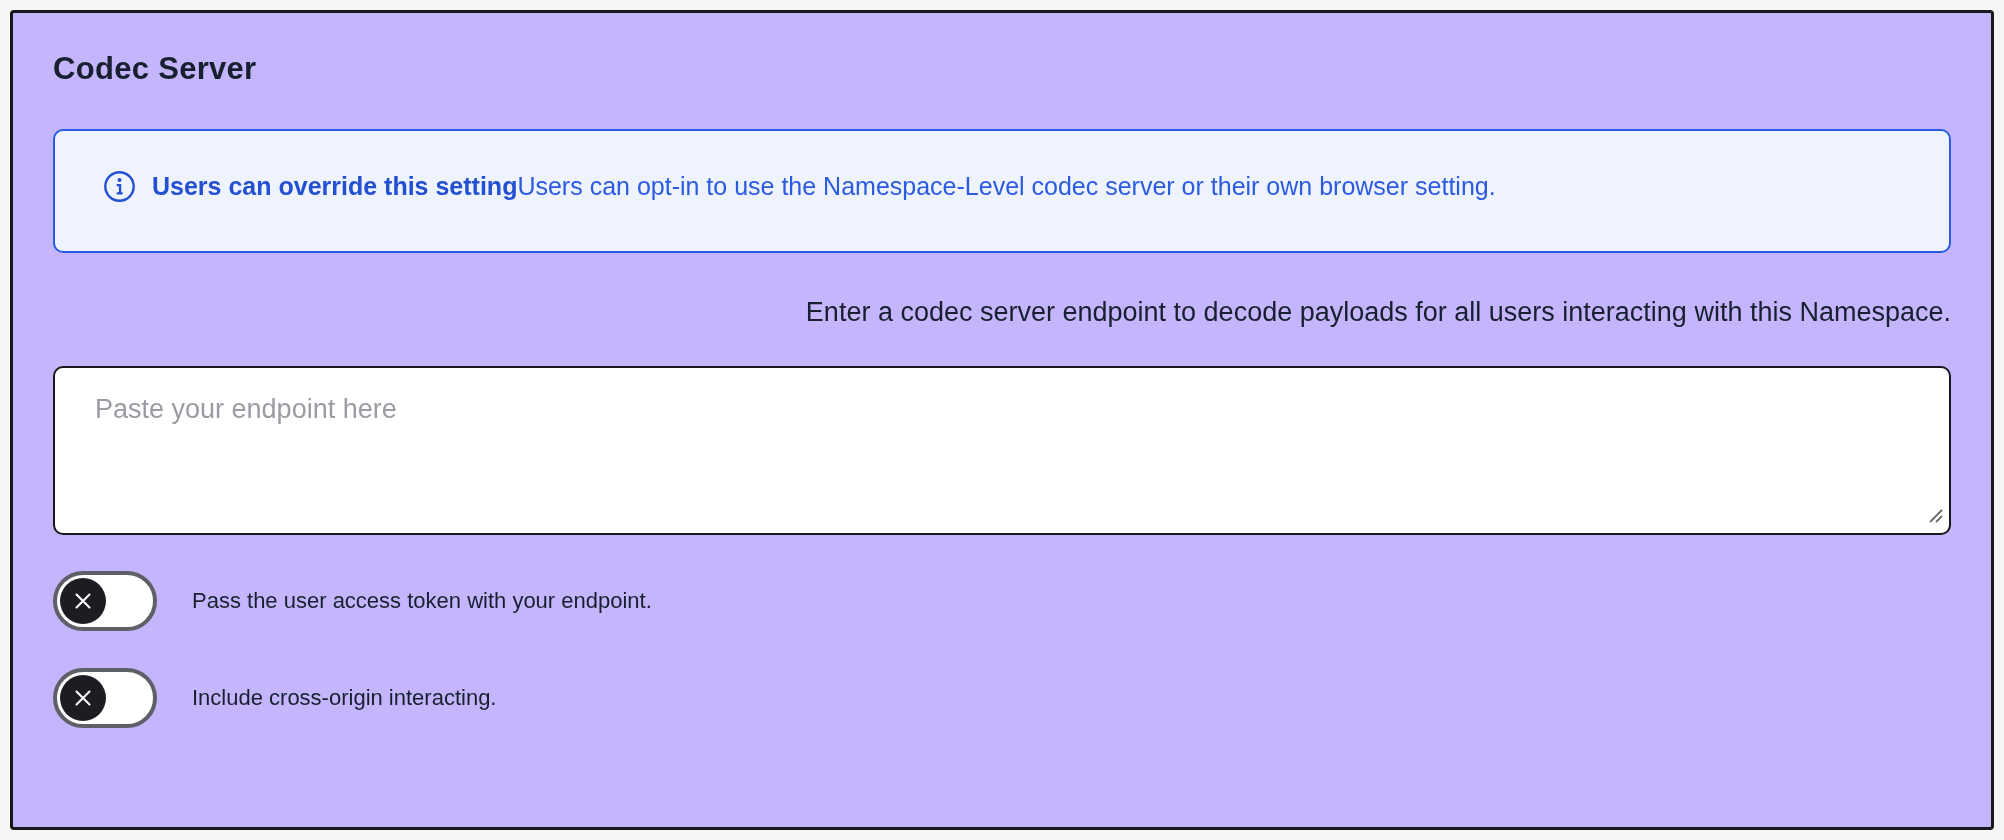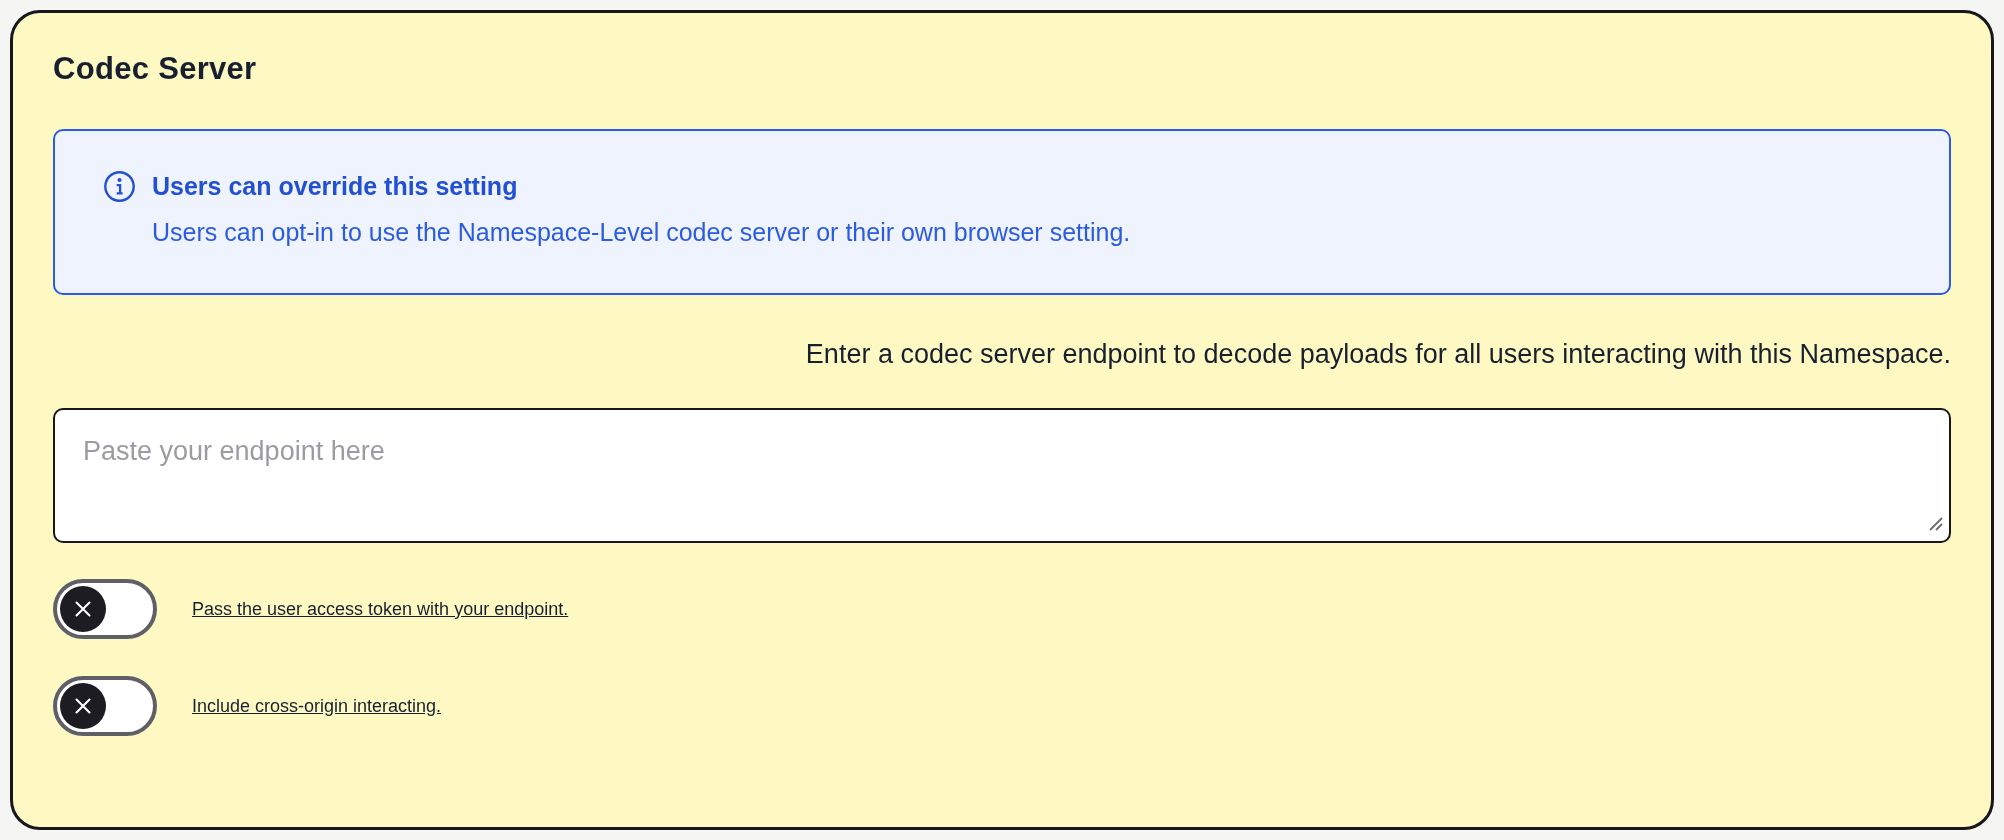--- a/index.html
+++ b/index.html
@@ -9,23 +9,23 @@
     background: #f5f5f3;
     font-family: "Liberation Sans", sans-serif;
   }
   .page {
     position: relative;
     width: 2004px; height: 840px;
     padding: 10px;
   }
   .card {
     width: 100%; height: 100%;
-    background: #fef9c3;
+    background: #c4b5fd;
     border: 3px solid var(--border-dark, #17171c);
-    border-radius: 30px;
+    border-radius: 4px;
     padding: 38px 40px;
     overflow: hidden;
   }
   .section-title {
     margin: 0 0 42px 0;
     font-size: 31px;
     font-weight: bold;
     letter-spacing: 0.3px;
     color: var(--text-dark, #182030);
   }
@@ -33,46 +33,45 @@
     display: flex;
     align-items: flex-start;
     gap: 16px;
     background: var(--info-bg, #eef3fd);
     border: 2px solid var(--accent-blue, #2b5be0);
     border-radius: 10px;
     padding: 38px 40px 44px 48px;
     margin-bottom: 44px;
   }
   .info-icon { flex: 0 0 auto; margin-top: 1px; }
-  .info-text { display: flex; flex-direction: column; }
+  .info-text { display: flex; flex-direction: row; }
   .info-title {
     font-size: 25px;
     font-weight: bold;
     line-height: 34px;
     color: var(--accent-blue-deep, #2350d2);
   }
   .info-desc {
     font-size: 25px;
     line-height: 34px;
-    margin-top: 12px;
     color: var(--accent-blue, #2b5be0);
   }
   .instruction {
     margin: 0 0 38px 0;
     font-size: 27px;
     color: var(--text-dark, #182030);
     text-align: right;
   }
   .endpoint-wrap { position: relative; margin-bottom: 36px; }
   .endpoint-input {
     display: block;
-    width: 100%; height: 135px;
+    width: 100%; height: 169px;
     border: 2.5px solid var(--border-dark, #17171c);
     border-radius: 10px;
-    padding: 26px 28px;
+    padding: 26px 40px;
     font-size: 27px;
     font-family: "Liberation Sans", sans-serif;
     color: var(--text-dark, #182030);
     background: #ffffff;
     resize: none;
     outline: none;
   }
   .endpoint-input::placeholder { color: var(--placeholder-gray, #9b9ba4); }
   .resize-grip {
     position: absolute;
@@ -98,23 +97,22 @@
     position: absolute;
     left: 3px; top: 3px;
     width: 46px; height: 46px;
     border-radius: 50%;
     background: var(--knob-dark, #1c1c22);
     display: flex;
     align-items: center;
     justify-content: center;
   }
   .toggle-label {
-    font-size: 18px;
+    font-size: 22px;
     color: var(--text-dark, #182030);
-    text-decoration: underline;
   }
 </style>
 </head>
 <body style="background: rgb(245, 245, 243);">
 
 <div class="page">
   <div class="card">
 
     <h1 class="section-title">Codec Server</h1>
 

